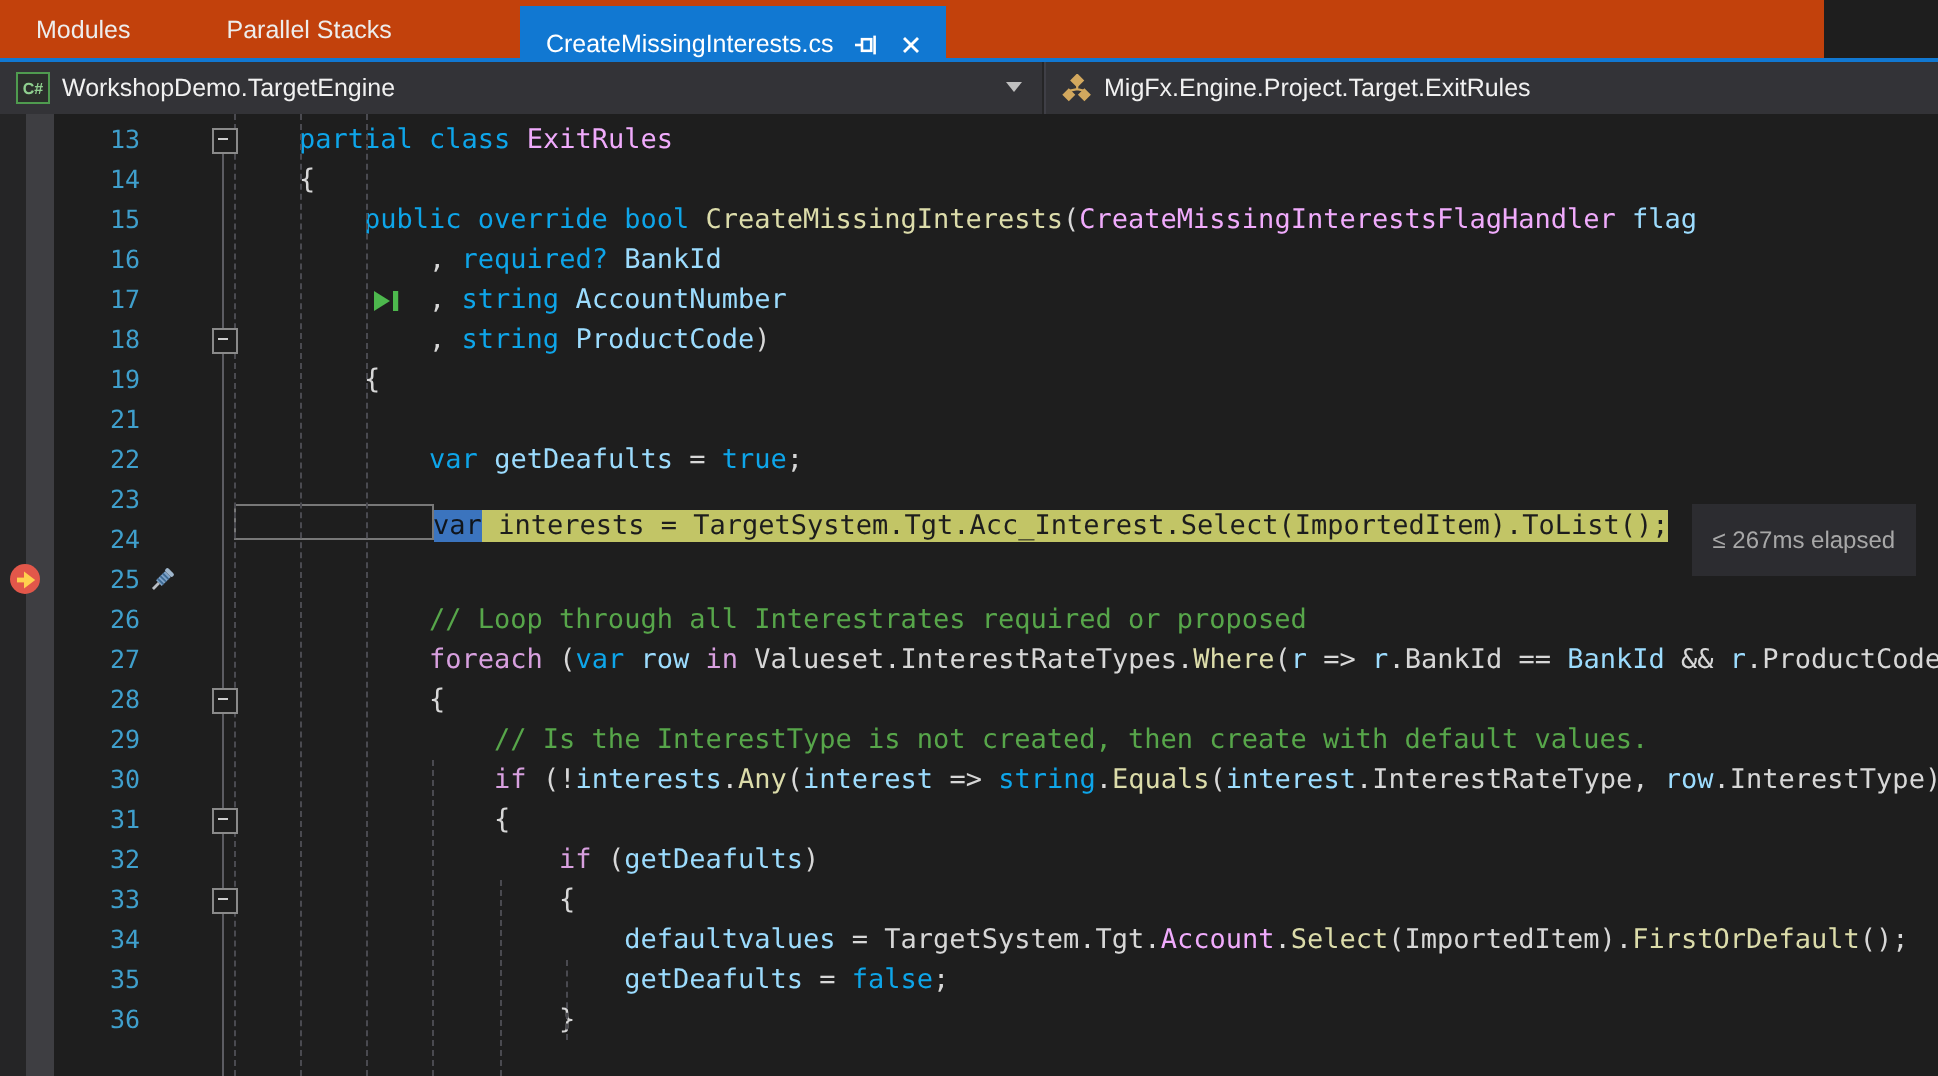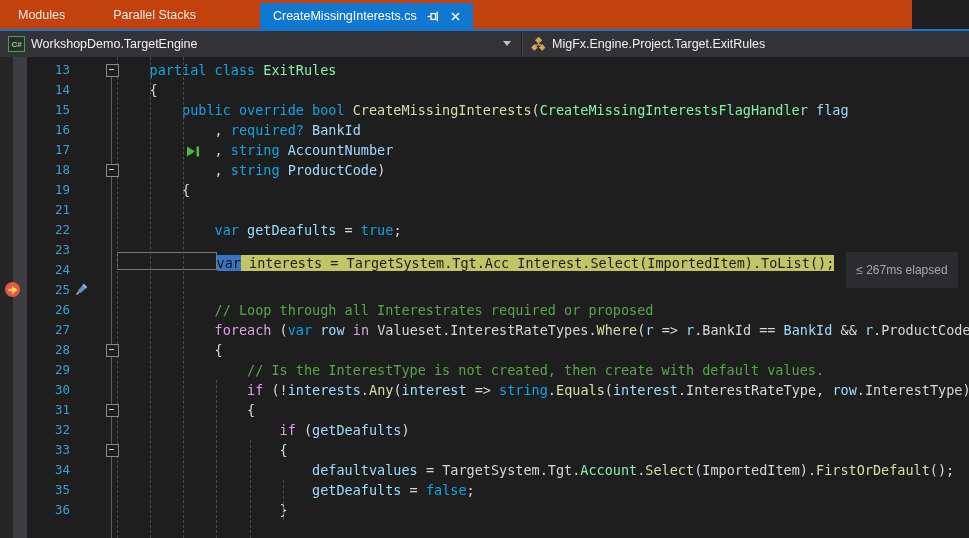--- a/index.html
+++ b/index.html
@@ -5,21 +5,21 @@
   html,body{margin:0;padding:0;background:#1E1E1E;}
   .screen{position:relative;width:969px;height:538px;overflow:hidden;background:#1E1E1E;
           font-family:"Liberation Sans",sans-serif;}
 
   
   .tabbar{position:absolute;left:0;top:0;width:912px;height:29px;background:#c2410c;
           display:flex;align-items:stretch;}
   .tab{display:flex;align-items:center;color:#EDEDED;font-size:12.5px;padding:0 24px;cursor:default;}
   .tab.first{padding-left:18px;}
   .tab.active{background:#1178D2;color:#FFFFFF;align-self:flex-end;height:26px;
-              padding:0 10px 0 13px;margin-left:40px;gap:9px;}
+              padding:0 10px 0 13px;margin-left:40px;gap:9px;align-items:flex-end;}
   .accent-line{position:absolute;left:0;top:29px;width:969px;height:2px;background:#1178D2;}
   .tab-icon{display:flex;align-items:center;justify-content:center;width:14px;height:14px;}
 
   
   .navbar{position:absolute;left:0;top:31px;width:969px;height:26px;background:#333337;
           border-bottom:1px solid #3F3F46;display:flex;}
   .combo{display:flex;align-items:center;color:#F1F1F1;font-size:12.5px;gap:6px;padding:0 8px;}
   .combo.left{width:505px;border-right:1px solid #252526;position:relative;}
   .combo.right{flex:1;border-left:1px solid #3F3F46;}
   .csicon{display:inline-flex;align-items:center;justify-content:center;width:15px;height:14px;
@@ -36,21 +36,21 @@
   .fold{position:absolute;left:106px;width:11px;height:11px;border:1px solid #8A8A8A;background:#1E1E1E;z-index:5;}
   .fold::after{content:"";position:absolute;left:2px;top:4px;width:5px;height:1px;background:#CFCFCF;}
 
   .lines{position:absolute;left:0;top:3px;width:969px;}
   .row{display:flex;height:20px;line-height:20px;white-space:pre;align-items:center;}
   .ln{flex:0 0 70px;text-align:right;font:12.5px/20px "DejaVu Sans Mono",monospace;color:#3F9FCC;}
   .code{position:relative;margin-left:47px;font:13.5px/20px "DejaVu Sans Mono",monospace;color:#D7D7D7;}
 
   .tok-kw{color:#0ea5e9;}
   .tok-ctrl{color:#D8A0DF;}
-  .tok-type{color:#86efac;}
+  .tok-type{color:#f0abfc;}
   .tok-mth{color:#DCDCAA;}
   .tok-loc{color:#9CDCFE;}
   .tok-pln{color:#D7D7D7;}
   .tok-com{color:#57A64A;}
 
   .indent-box{display:inline-block;border:1px solid #787878;height:18px;box-sizing:border-box;}
   .hl{background:#C2C566;color:#1D1D1D;}
   .sel{background:#3B74BE;color:#10151B;}
   .perf{display:inline-block;margin-left:12px;padding:8px 10px;background:#2C2C30;color:#A8A8A8;
         font:12px/20px "Liberation Sans",sans-serif;vertical-align:top;}

